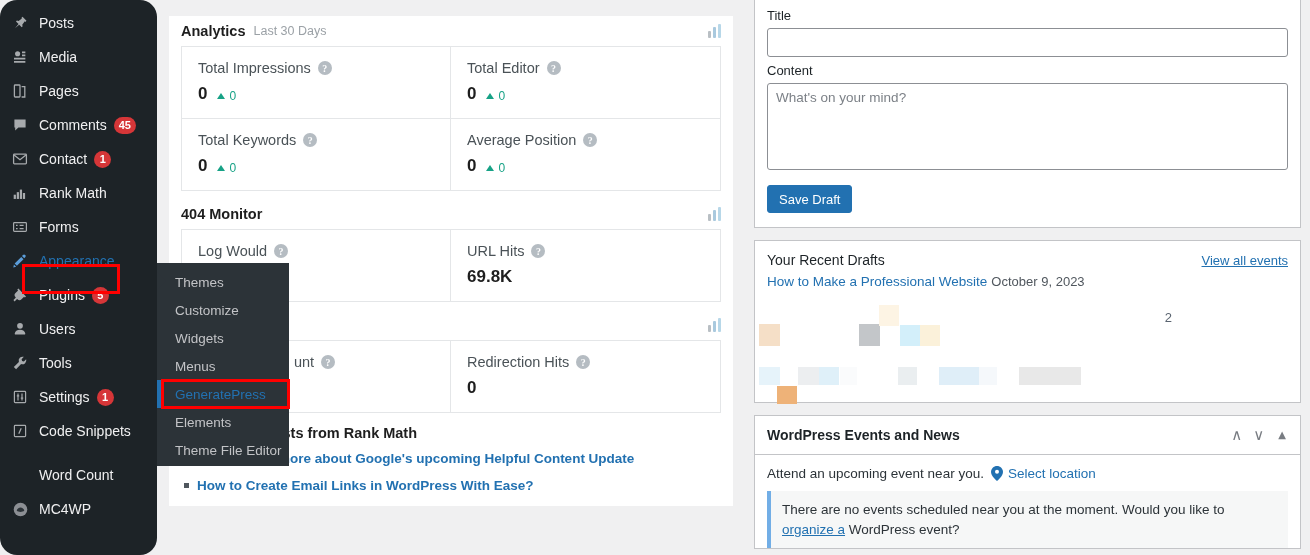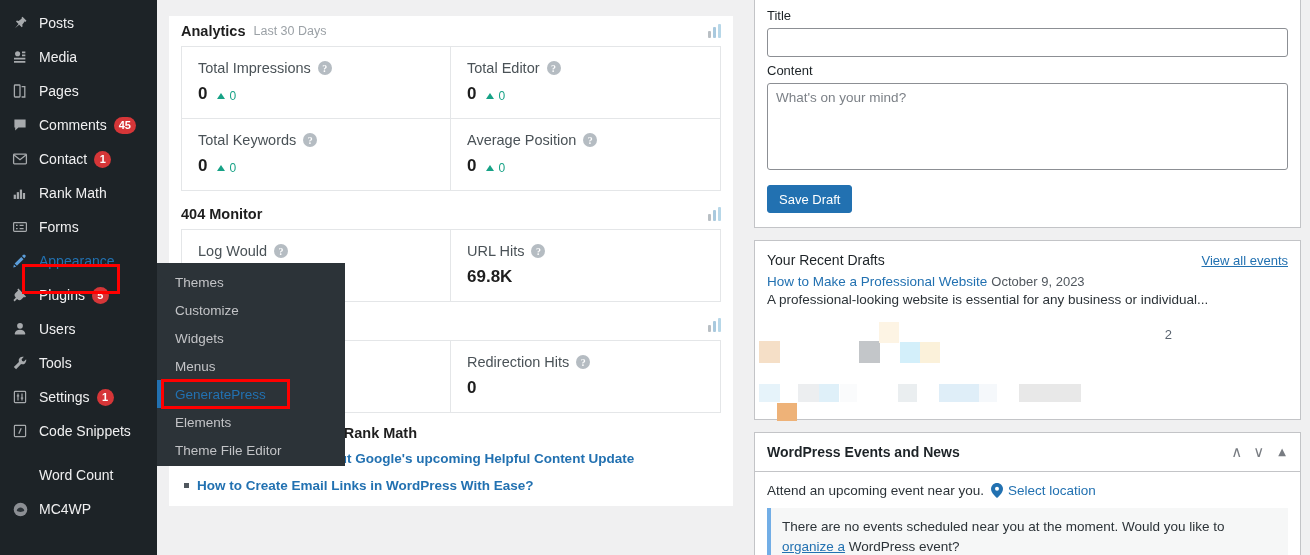--- a/index.html
+++ b/index.html
@@ -10,20 +10,21 @@
     background: #f0f0f1;
   }
   #root { position: relative; width: 1310px; height: 555px; }
 
   
   #sidebar {
     position: absolute; left: 0; top: 0;
     width: 157px; height: 555px;
     background: #1d2327;
     padding-top: 6px;
+    border-radius: 17px;
   }
   .menu-item {
     position: relative;
     display: flex; align-items: center;
     height: 34px;
     padding-left: 9px;
     color: #f0f0f1;
     font-size: 14px;
     white-space: nowrap;
   }
@@ -60,21 +61,21 @@
     border-top: 9px solid transparent;
     border-bottom: 9px solid transparent;
     border-left: 9px solid #2c3338;
     z-index: 60;
   }
 
   
   #flyout {
     position: absolute;
     left: 157px; top: 263px;
-    width: 188px; height: 203px;
+    width: 132px; height: 203px;
     background: #2c3338;
     z-index: 55;
     padding-top: 5px;
     text-align: right;
   }
   .sub-item {
     position: relative;
     height: 28px;
     display: flex; align-items: center;
     padding-left: 18px;
@@ -638,21 +639,20 @@
     </div>
 
     <div class="wp-box">
       <div class="drafts-head">
         <span class="drafts-title">Your Recent Drafts</span>
         <span class="spacer"></span>
         <a class="view-all" href="#">View all events</a>
       </div>
       <div class="draft-row">
         <a class="draft-title" href="#">How to Make a Professional Website</a><span class="draft-date">October 9, 2023</span>
-        <div class="draft-excerpt">A professional-looking website is essential for any business or individual...</div>
       </div>
       <div class="redact-area">
         <span class="rb" style="left:4px;  top:26px; width:21px; height:22px; background:#f5dfc7;"></span>
         <span class="rb" style="left:104px; top:26px; width:21px; height:22px; background:#c3c6c9;"></span>
         <span class="rb" style="left:124px; top:7px;  width:20px; height:21px; background:#fdf4e4;"></span>
         <span class="rb" style="left:145px; top:27px; width:20px; height:21px; background:#d3effa;"></span>
         <span class="rb" style="left:165px; top:27px; width:20px; height:21px; background:#fbf1da;"></span>
         <span class="rb" style="left:4px;   top:69px; width:21px; height:18px; background:#e6f3fa;"></span>
         <span class="rb" style="left:43px;  top:69px; width:22px; height:18px; background:#eceef0;"></span>
         <span class="rb" style="left:64px;  top:69px; width:20px; height:18px; background:#dff0f9;"></span>

